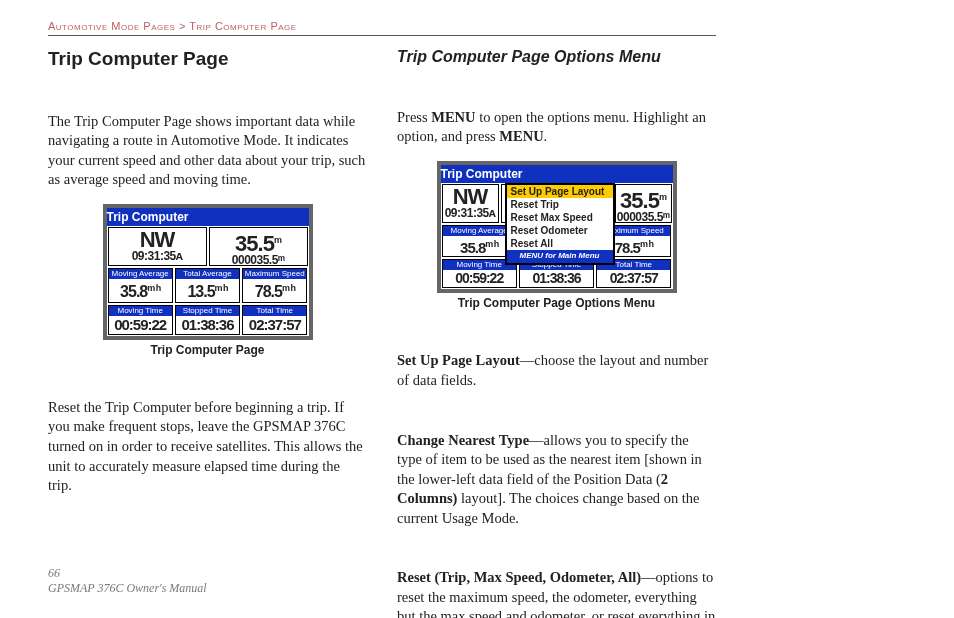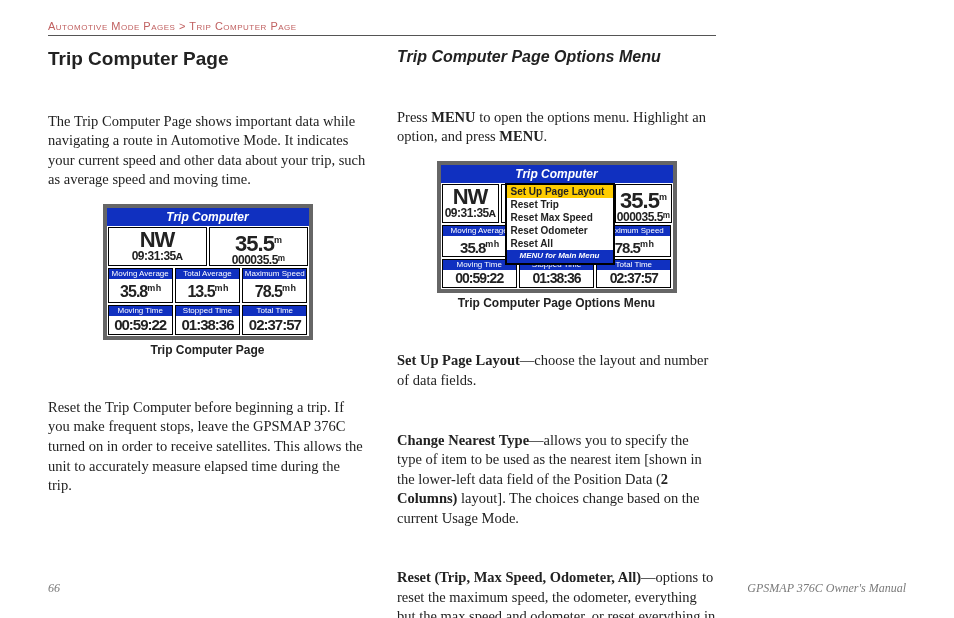--- a/index.html
+++ b/index.html
@@ -11,37 +11,37 @@
   h2.title { font-family: Arial, Helvetica, sans-serif; font-weight: bold; font-size: 19px; color: #222; margin-bottom: 4px; }
   h3.subtitle { font-family: Arial, Helvetica, sans-serif; font-weight: bold; font-style: italic; font-size: 16px; color: #222; margin-bottom: 4px; }
   p { margin-bottom: 14px; margin-top: 40px; }
   .caption { font-family: Arial, Helvetica, sans-serif; text-align: center; font-weight: bold; font-size: 12px; margin-top: 2px; margin-bottom: 16px; }
   b { font-weight: bold; }
 
   .figwrap { text-align: center; margin: 10px 0 4px 0; }
 
   
   .device { display: inline-block; border: 4px solid #666; background: #fff; position: relative; font-family: Arial, Helvetica, sans-serif; }
-  .dev-title { background: #1030c0; color: #fff; font-weight: bold; font-size: 12px; text-align: center; padding: 1px 0; font-style: italic; }
+  .dev-title { background: #1030c0; color: #fff; font-weight: bold; font-size: 12px; text-align: left; padding: 1px 0; }
   .row { display: flex; }
   .cell { flex: 1; border: 1px solid #000; margin: 1px; text-align: center; position: relative; background: #fff; }
   .lbl { background: #1030c0; color: #fff; font-size: 8px; padding: 0 1px; line-height: 10px; text-align: center; white-space: nowrap; overflow: hidden; }
   .val-lg { font-family: "Arial Black", Arial, sans-serif; font-weight: 900; font-size: 20px; line-height: 22px; padding: 0 2px; letter-spacing: -1px; white-space: nowrap; }
   .val-sm { font-family: Arial, sans-serif; font-weight: 700; font-size: 12px; line-height: 9px; letter-spacing: -0.5px; }
   .row1 .val-lg { font-size: 22px; line-height: 24px; }
   .unit { font-size: 9px; font-weight: 900; vertical-align: super; }
 
   
   .dev2 .cell { background: #fff; }
   .menu-overlay { position: absolute; top: 18px; left: 64px; width: 110px; background: #fff; border: 2px solid #000; z-index: 5; font-size: 10px; font-weight: bold; text-align: left; }
   .menu-overlay .mi { padding: 0 4px; line-height: 13px; }
   .menu-overlay .mi.sel { background: #ffcc00; }
   .menu-overlay .mfoot { background: #1030c0; color: #fff; text-align: center; font-size: 8px; padding: 1px 0; font-style: italic; }
 
-  .footer { position: absolute; left: 48px; right: 48px; bottom: 22px; display: flex; justify-content: space-between; font-style: italic; color: #7a7a7a; font-size: 12px; font-family: "Times New Roman", serif; width: 858px; }
+  .footer { position: absolute; left: 48px; right: 48px; bottom: 22px; display: flex; justify-content: space-between; font-style: italic; color: #7a7a7a; font-size: 12px; font-family: "Times New Roman", serif; width: 858px; flex-direction: column; }
 </style>
 </head>
 <body>
 
 <div class="page">
 
   <div class="crumb">
     <span>Automotive Mode Pages</span><span> &gt; </span><span>Trip Computer Page</span>
   </div>
 

